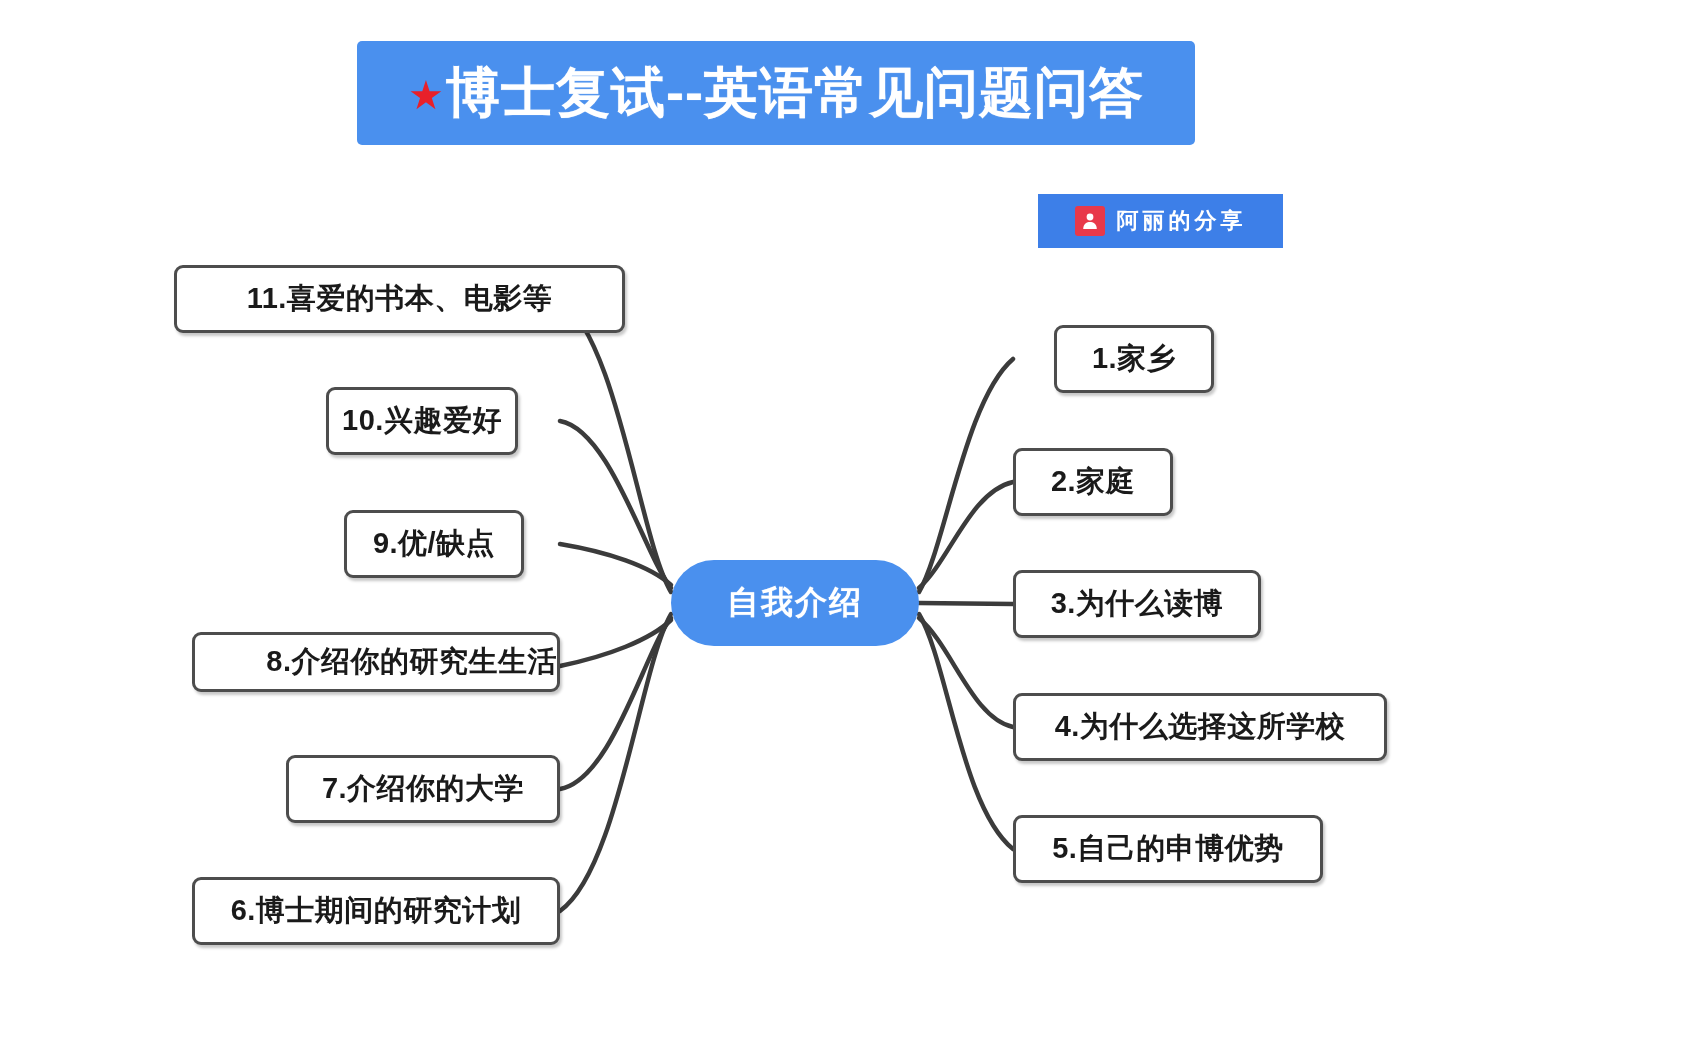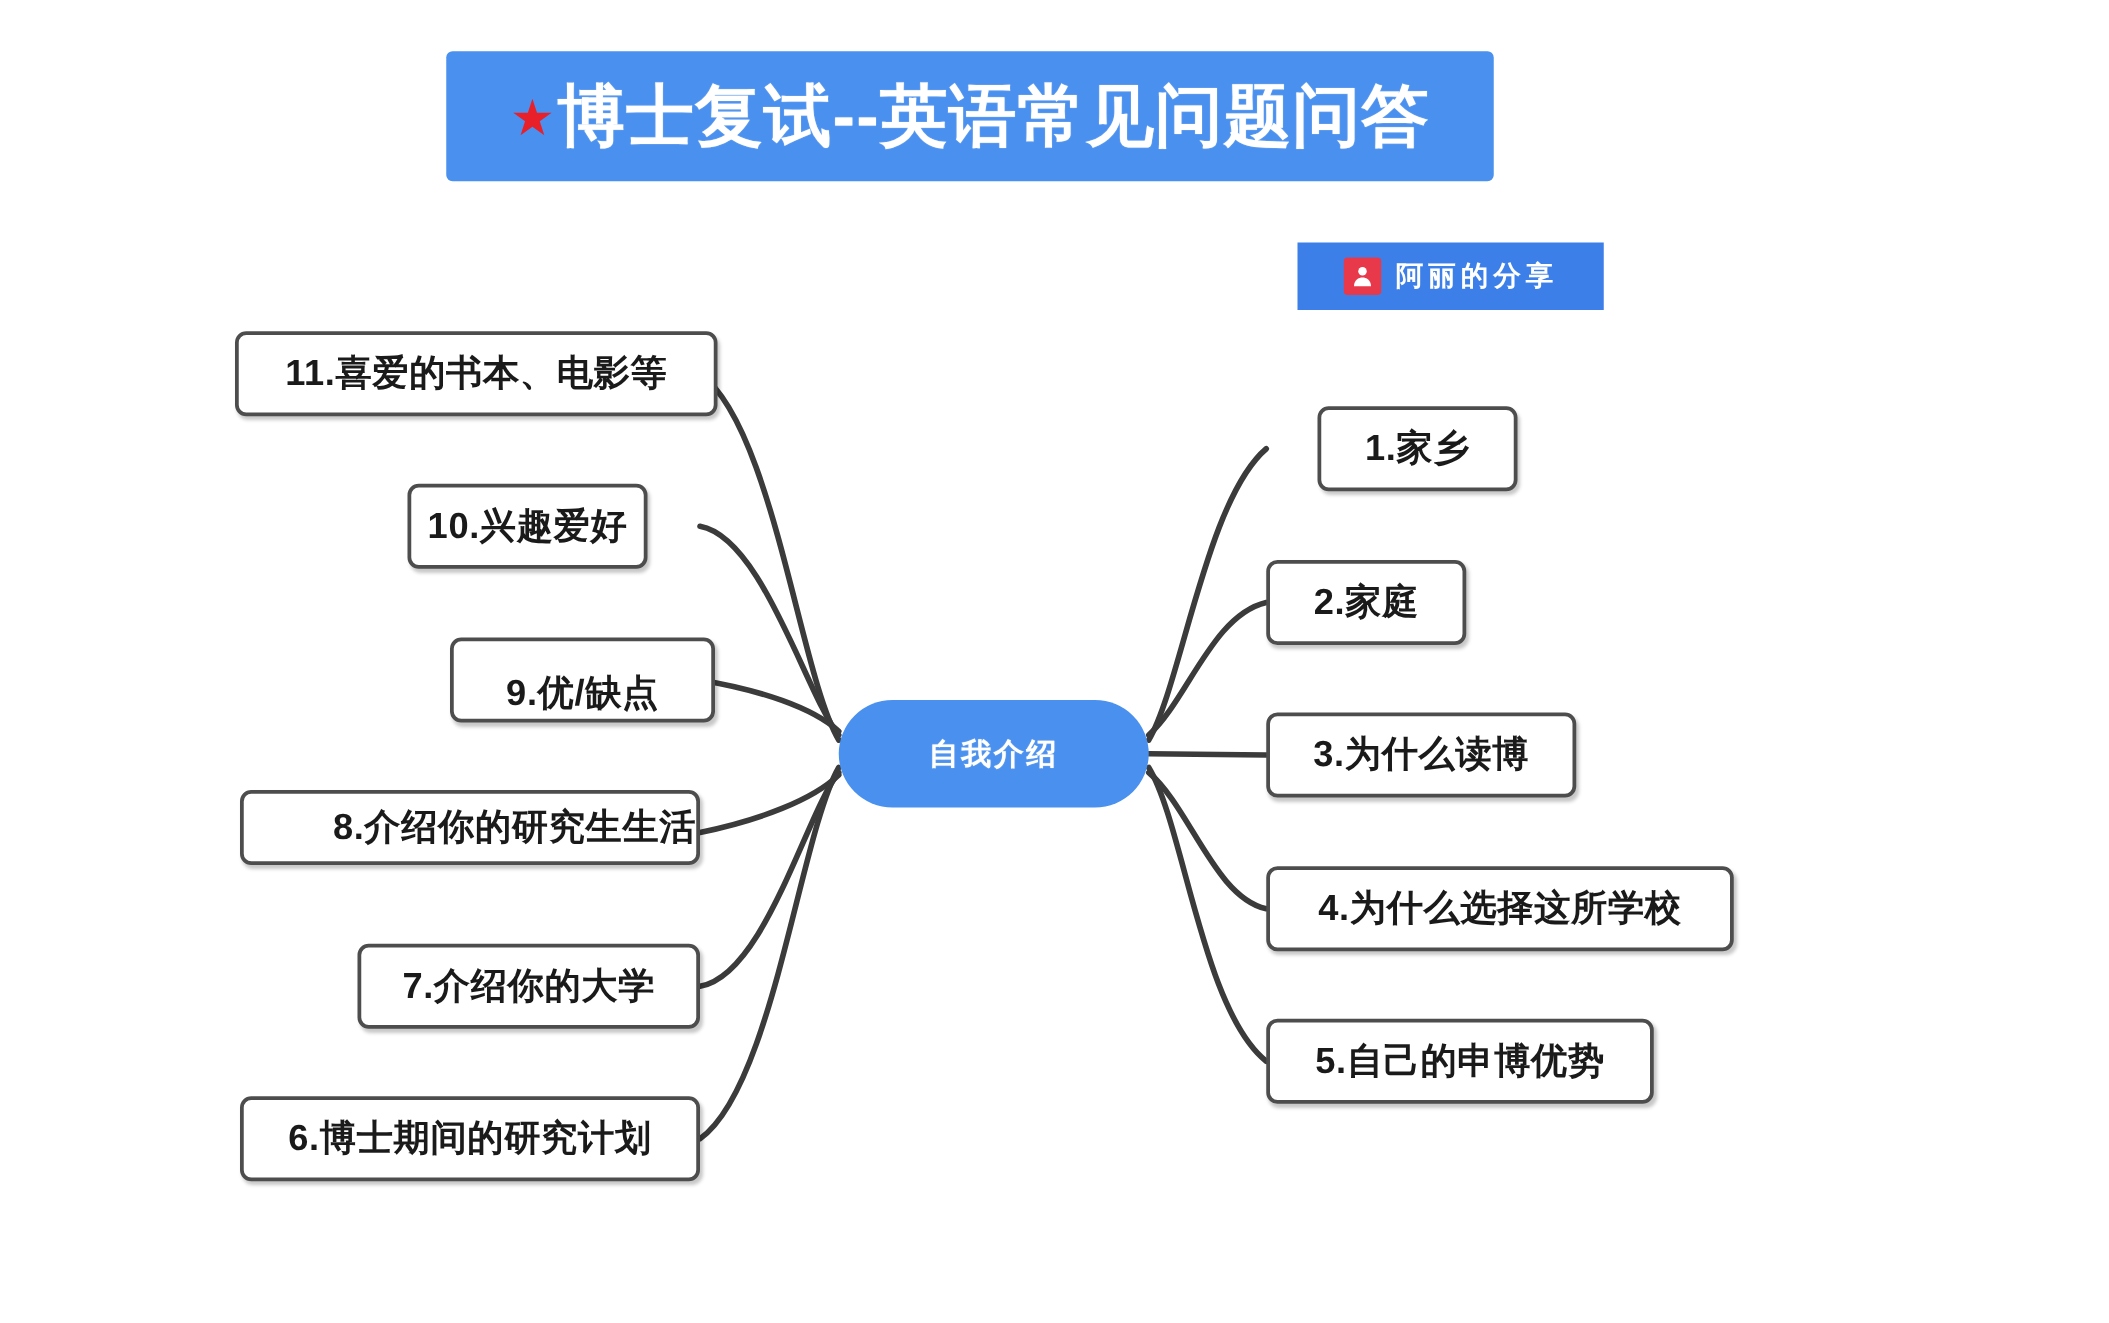--- a/index.html
+++ b/index.html
@@ -105,21 +105,21 @@
     height: 86px;
     background: #4a90ee;
     border-radius: 43px;
     display: flex;
     align-items: center;
     justify-content: center;
     box-sizing: border-box;
   }
   #center-label {
     color: #ffffff;
-    font-size: 24px;
+    font-size: 32px;
     font-weight: bold;
     letter-spacing: 2px;
     white-space: nowrap;
     text-shadow: 0 0 1px rgba(255,255,255,0.5);
   }
 
   
   .node {
     position: absolute;
     background: #ffffff;
@@ -188,27 +188,27 @@
   <div class="node" style="left:1013px; top:570px; width:248px; height:68px;">
     <span class="node-label">3.为什么读博</span>
   </div>
   <div class="node" style="left:1013px; top:693px; width:374px; height:68px;">
     <span class="node-label">4.为什么选择这所学校</span>
   </div>
   <div class="node" style="left:1013px; top:815px; width:310px; height:68px;">
     <span class="node-label">5.自己的申博优势</span>
   </div>
 
-  <div class="node" style="left:188px; top:265px; width:386px; height:68px;justify-content:center;">
+  <div class="node" style="left:174px; top:265px; width:451px; height:68px;justify-content:center;">
     <span class="node-label">11.喜爱的书本、电影等</span>
   </div>
   <div class="node" style="left:326px; top:387px; width:192px; height:68px;">
     <span class="node-label">10.兴趣爱好</span>
   </div>
-  <div class="node" style="left:360px; top:510px; width:212px; height:68px;align-items:flex-end;">
+  <div class="node" style="left:344px; top:510px; width:180px; height:68px;">
     <span class="node-label">9.优/缺点</span>
   </div>
   <div class="node" style="left:192px; top:632px; width:368px; height:60px;justify-content:flex-end;">
     <span class="node-label">8.介绍你的研究生生活</span>
   </div>
   <div class="node" style="left:286px; top:755px; width:274px; height:68px;">
     <span class="node-label">7.介绍你的大学</span>
   </div>
   <div class="node" style="left:192px; top:877px; width:368px; height:68px;">
     <span class="node-label">6.博士期间的研究计划</span>

